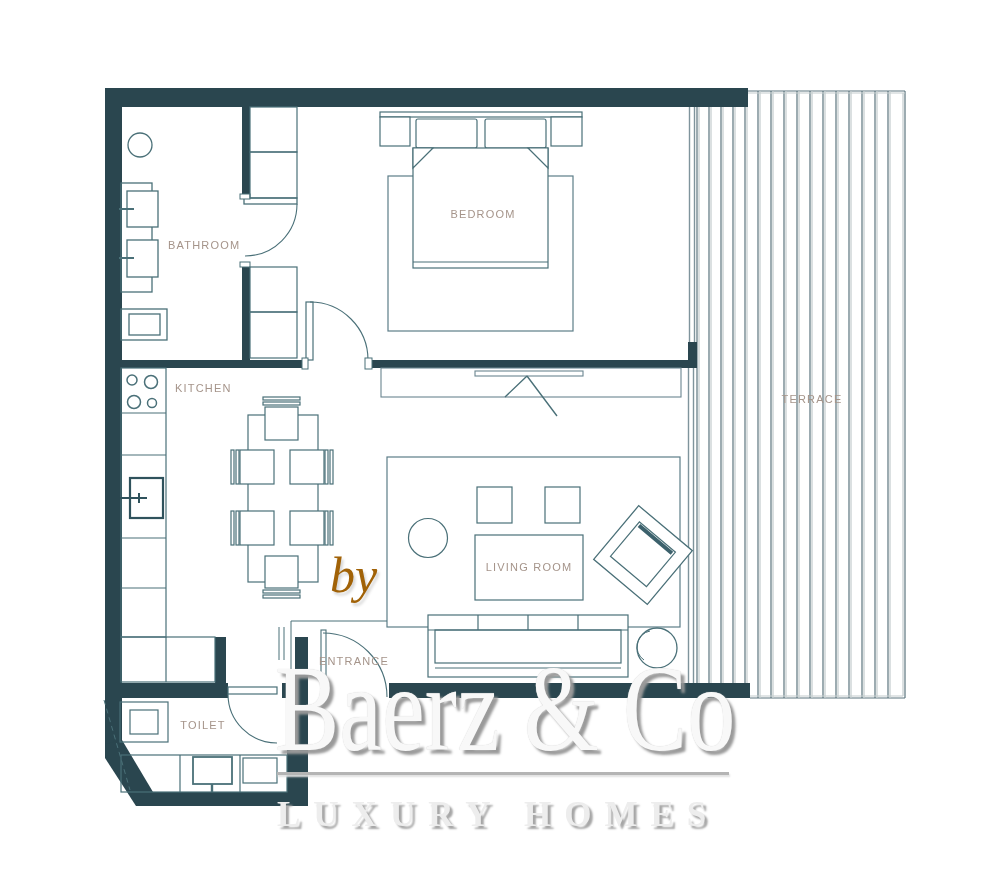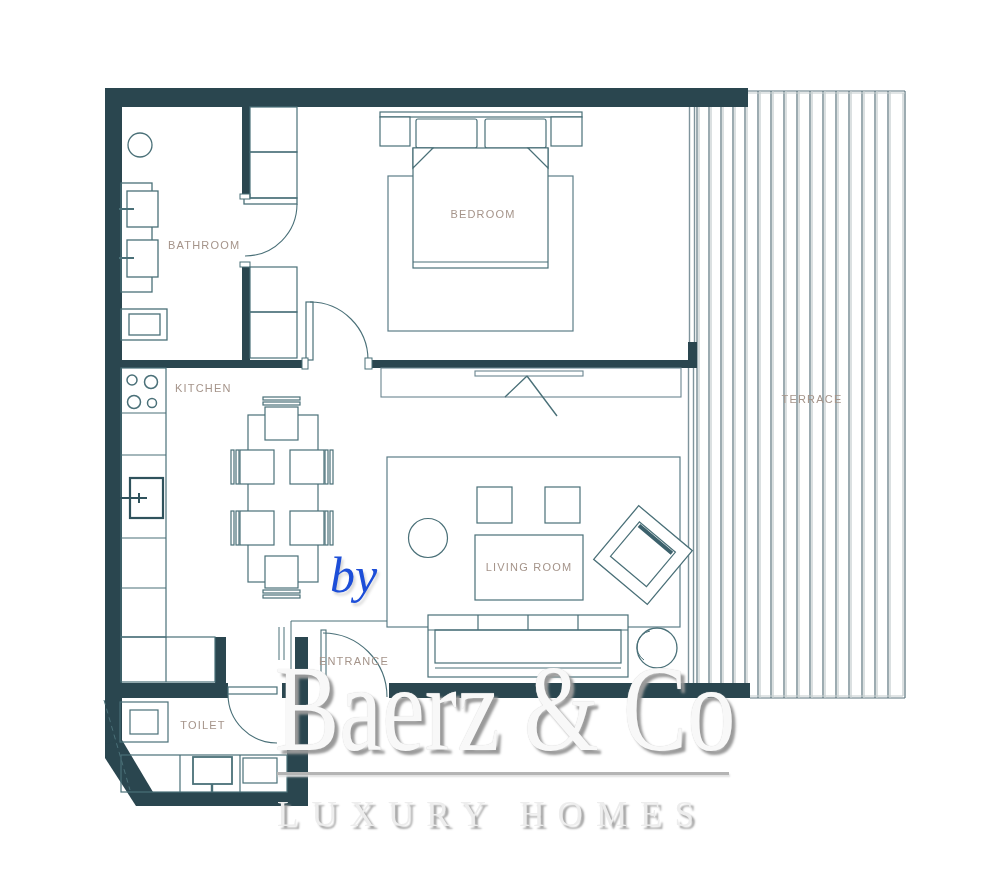--- a/index.html
+++ b/index.html
@@ -1,28 +1,28 @@
 <!DOCTYPE html>
 <html><head>
 <meta charset="utf-8">
 <style>
   html,body{margin:0;padding:0;background:#ffffff;}
   #stage{position:relative;width:1000px;height:892px;background:#fff;overflow:hidden;
          font-family:"Liberation Sans",sans-serif;}
   svg{position:absolute;left:0;top:0;}
   .room-label{font-family:"Liberation Sans",sans-serif;font-size:11px;letter-spacing:1.2px;fill:#a5948a;}
   .wm{position:absolute;white-space:nowrap;pointer-events:none;}
-  .wm-by{left:330px;top:546px;font:italic 50px "Liberation Serif",serif;color:#1d4ed8;
+  .wm-by{left:330px;top:546px;font:italic 50px "Liberation Serif",serif;color:#a16207;
          text-shadow:2px 3px 3px #d4d4d4;}
   .wm-brand{left:275px;top:648px;font-family:"Liberation Serif",serif;font-size:122px;line-height:1;
             color:#f8f8f8;transform:scaleX(.79);transform-origin:left top;
             text-shadow:5px 4px 3px #9a9a9a,0 0 1px #cccccc;}
   .wm-rule{left:277px;top:772px;width:452px;height:3px;background:#b4b4b4;box-shadow:1px 2px 2px #e0e0e0;}
   .wm-tagline{left:277px;top:795px;font-family:"Liberation Serif",serif;font-size:35px;letter-spacing:13px;
-              color:#ededed;text-shadow:3px 3px 2px #a6a6a6;}
+              color:#ededed;text-shadow:3px 3px 2px #a6a6a6;font-weight:bold;}
 </style>
 </head>
 <body>
 
 <div id="stage">
 <svg width="1000" height="892" viewBox="0 0 1000 892">
 
   <g>
     <path d="M697 107V683M709 107V683M721 107V683M733 107V683M745 107V683M758 91V698M771 91V698M784 91V698M797 91V698M810 91V698M823 91V698M836 91V698M849 91V698M862 91V698M875 91V698M888 91V698M905 91V698M748 91H905M750 698H905" fill="none" stroke="#5c757e" stroke-width="1.2"></path>
     <path d="M699 107V683M711 107V683M723 107V683M735 107V683M747 107V683M760 91V698M773 91V698M786 91V698M799 91V698M812 91V698M825 91V698M838 91V698M851 91V698M864 91V698M877 91V698M890 91V698M903 93V696M748 93H905M750 696H903" fill="none" stroke="#c3ccce" stroke-width="1.2"></path>

